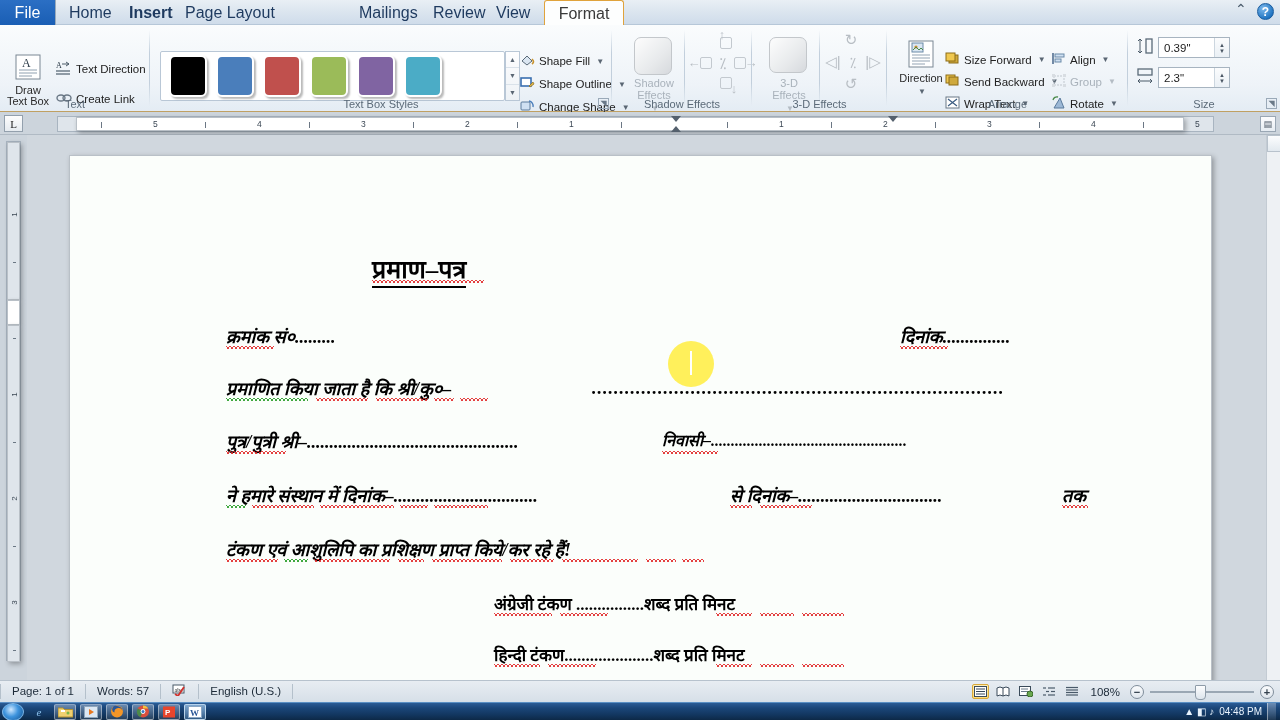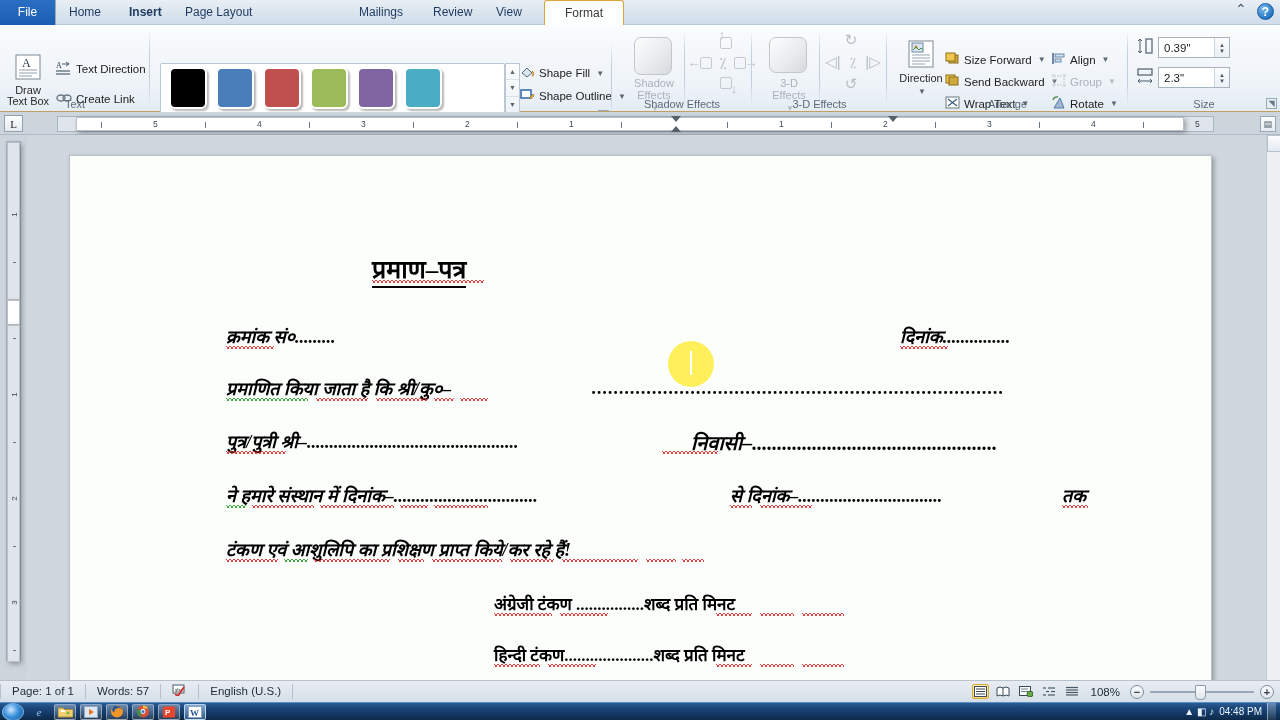--- a/index.html
+++ b/index.html
@@ -12,21 +12,21 @@
   #app { position: relative; width: 1280px; height: 720px; }
 
   
   .tabstrip {
     position: absolute; top: 0; left: 0; width: 1280px; height: 25px;
     background: linear-gradient(to bottom,#e9eff5 0%,#dbe5ef 50%,#cfdcea 100%);
     border-bottom: 1px solid #b6c7d8;
   }
   .tab {
     position: absolute; top: 0; height: 25px; line-height: 25px;
-    font-size: 12px; color: #1e3a5f; text-align: center;
+    font-size: 16px; color: #1e3a5f; text-align: center;
     padding: 0 9px; white-space: nowrap; cursor: default;
   }
   .tab.file {
     background: linear-gradient(to bottom,#2b6fc4 0%,#1a5eb4 100%);
     color: #fff; font-weight: normal; border-right: 1px solid #9ab;
   }
   .tab.active {
     background: #fdfefe;
     border: 1px solid #e0a33c; border-bottom: 1px solid #fdfefe;
     border-radius: 3px 3px 0 0; height: 26px; line-height: 25px;
@@ -370,21 +370,21 @@
             <ellipse cx="11" cy="6" rx="4" ry="3" fill="none" stroke="#6a7886" stroke-width="1.4"></ellipse>
           </svg>
         </span>
         <span>Create Link</span>
       </div>
 
       <div class="group-label">Text</div>
       <div class="group-sep" style="left:149px;"></div>
     </div>
 
-    <div class="group" style="left:150px;width:462px;margin-top:12px;">
+    <div class="group" style="left:150px;width:462px;">
       <div class="gallery" style="left:10px;top:26px;width:345px;height:50px;">
         <div class="swatch" style="background:#000000;"></div>
         <div class="swatch" style="background:#4a7ebb;"></div>
         <div class="swatch" style="background:#c0504d;"></div>
         <div class="swatch" style="background:#9bbb59;"></div>
         <div class="swatch" style="background:#8064a2;"></div>
         <div class="swatch" style="background:#4bacc6;"></div>
       </div>
       <div class="gal-scroll" style="left:355px;top:26px;height:50px;">
         <div>▲</div>
@@ -663,21 +663,21 @@
       <div class="dtext" style="left:156px;top:220px;font-size:18px;">प्रमाणित किया जाता है कि श्री/कु०–</div>
       <div class="dtext" style="left:522px;top:222px;font-size:18px;letter-spacing:1px;">...........................................................................</div>
       <div class="squig green" style="left:156px;top:242px;width:82px;"></div>
       <div class="squig" style="left:246px;top:242px;width:52px;"></div>
       <div class="squig" style="left:306px;top:242px;width:52px;"></div>
       <div class="squig" style="left:364px;top:242px;width:20px;"></div>
       <div class="squig" style="left:390px;top:242px;width:28px;"></div>
 
       <div class="dtext" style="left:156px;top:273px;font-size:18px;">पुत्र/पुत्री श्री–...............................................</div>
       <div class="squig" style="left:156px;top:295px;width:60px;"></div>
-      <div class="dtext" style="left:621px;top:273px;font-size:20px;">निवासी–.................................................</div>
+      <div class="dtext" style="left:592px;top:273px;font-size:16px;">निवासी–.................................................</div>
       <div class="squig" style="left:592px;top:295px;width:56px;"></div>
 
       <div class="dtext" style="left:156px;top:327px;font-size:18px;">ने हमारे संस्थान में दिनांक–................................</div>
       <div class="squig green" style="left:156px;top:349px;width:20px;"></div>
       <div class="squig" style="left:182px;top:349px;width:62px;"></div>
       <div class="squig" style="left:250px;top:349px;width:74px;"></div>
       <div class="squig" style="left:330px;top:349px;width:28px;"></div>
       <div class="squig" style="left:364px;top:349px;width:54px;"></div>
       <div class="dtext" style="left:660px;top:327px;font-size:18px;">से दिनांक–................................</div>
       <div class="squig" style="left:660px;top:349px;width:22px;"></div>

